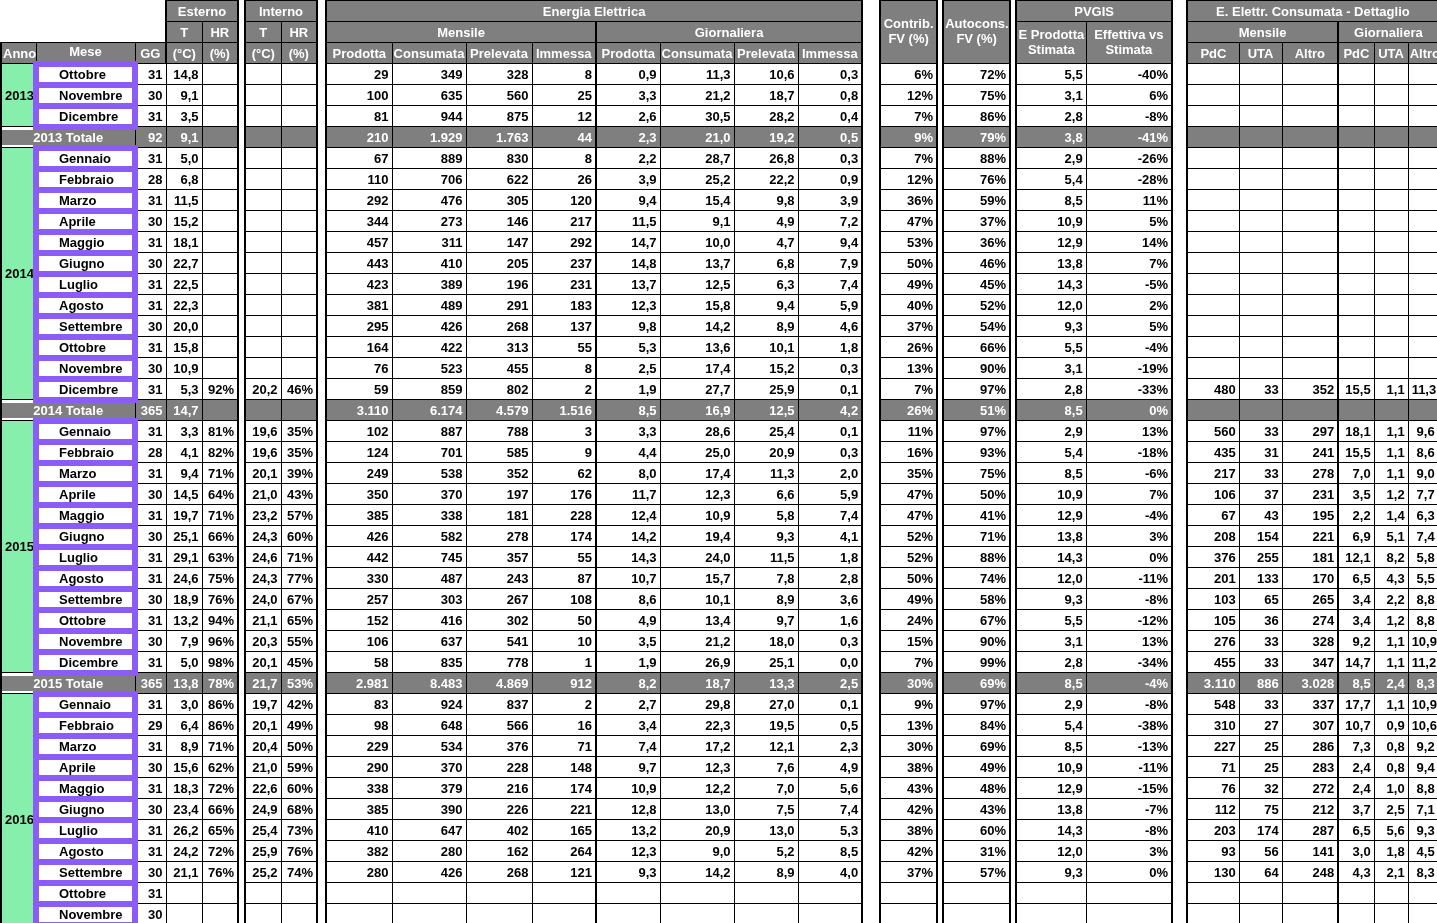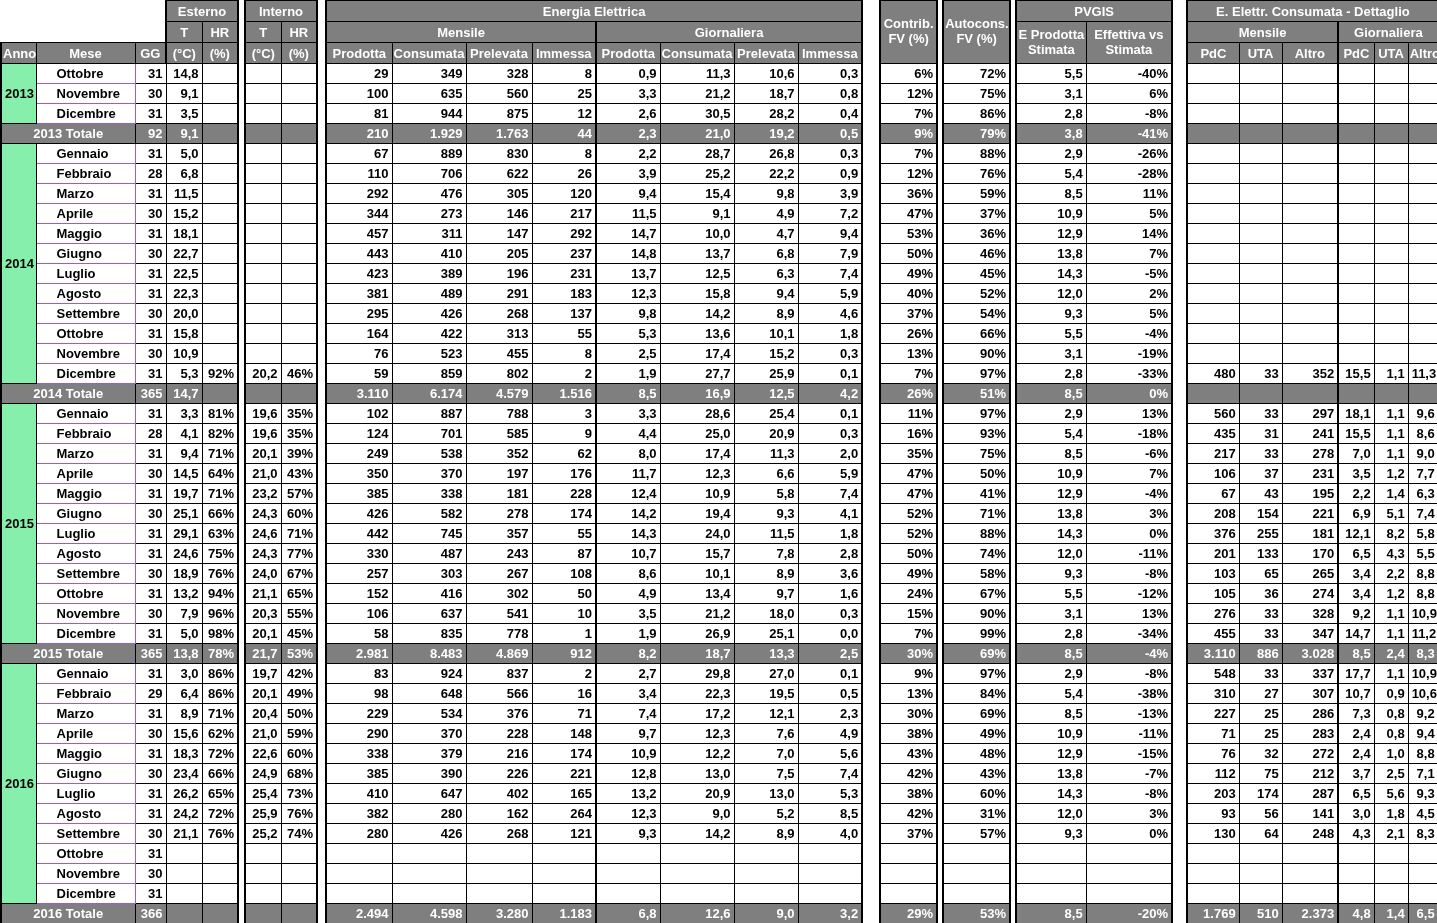--- a/index.html
+++ b/index.html
@@ -6,21 +6,21 @@
   .wrap{width:1144px;}
   table.tbl{border-collapse:collapse;table-layout:fixed;width:1437px;
     font-family:"Liberation Sans","DejaVu Sans",sans-serif;}
   td{height:20px;font-size:13px;font-weight:bold;color:#000;overflow:hidden;
      white-space:nowrap;padding:0 3px;box-sizing:border-box;}
   td.h{background:#7f7f7f;color:#fff;text-align:center;border:1px solid #000;padding:0 1px;}
   td.pre{white-space:pre-line;line-height:1.15;}
   td.blank{border:none;background:#fff;}
   td.sp{border:none;background:#fff;padding:0;}
   td.num{text-align:right;border:1px solid #000;background:#fff;}
-  td.txt{text-align:left;border:1px solid #8b5cf6;background:#fff;padding-left:20px;}
+  td.txt{text-align:left;border:6px solid #8b5cf6;background:#fff;padding-left:20px;}
   td.year{text-align:center;vertical-align:middle;border:1px solid #000;background:#86efac;}
   tr.tot td.num,tr.tot td.totlbl{background:#7f7f7f;color:#fff;}
   td.totlbl{text-align:center;border:1px solid #000;}
   .b2l{border-left:2px solid #000 !important;}
   .b2r{border-right:2px solid #000 !important;}
   tr.hr1 td,tr.hr2 td{height:21px;}
 </style>
 </head>
 <body>
 

